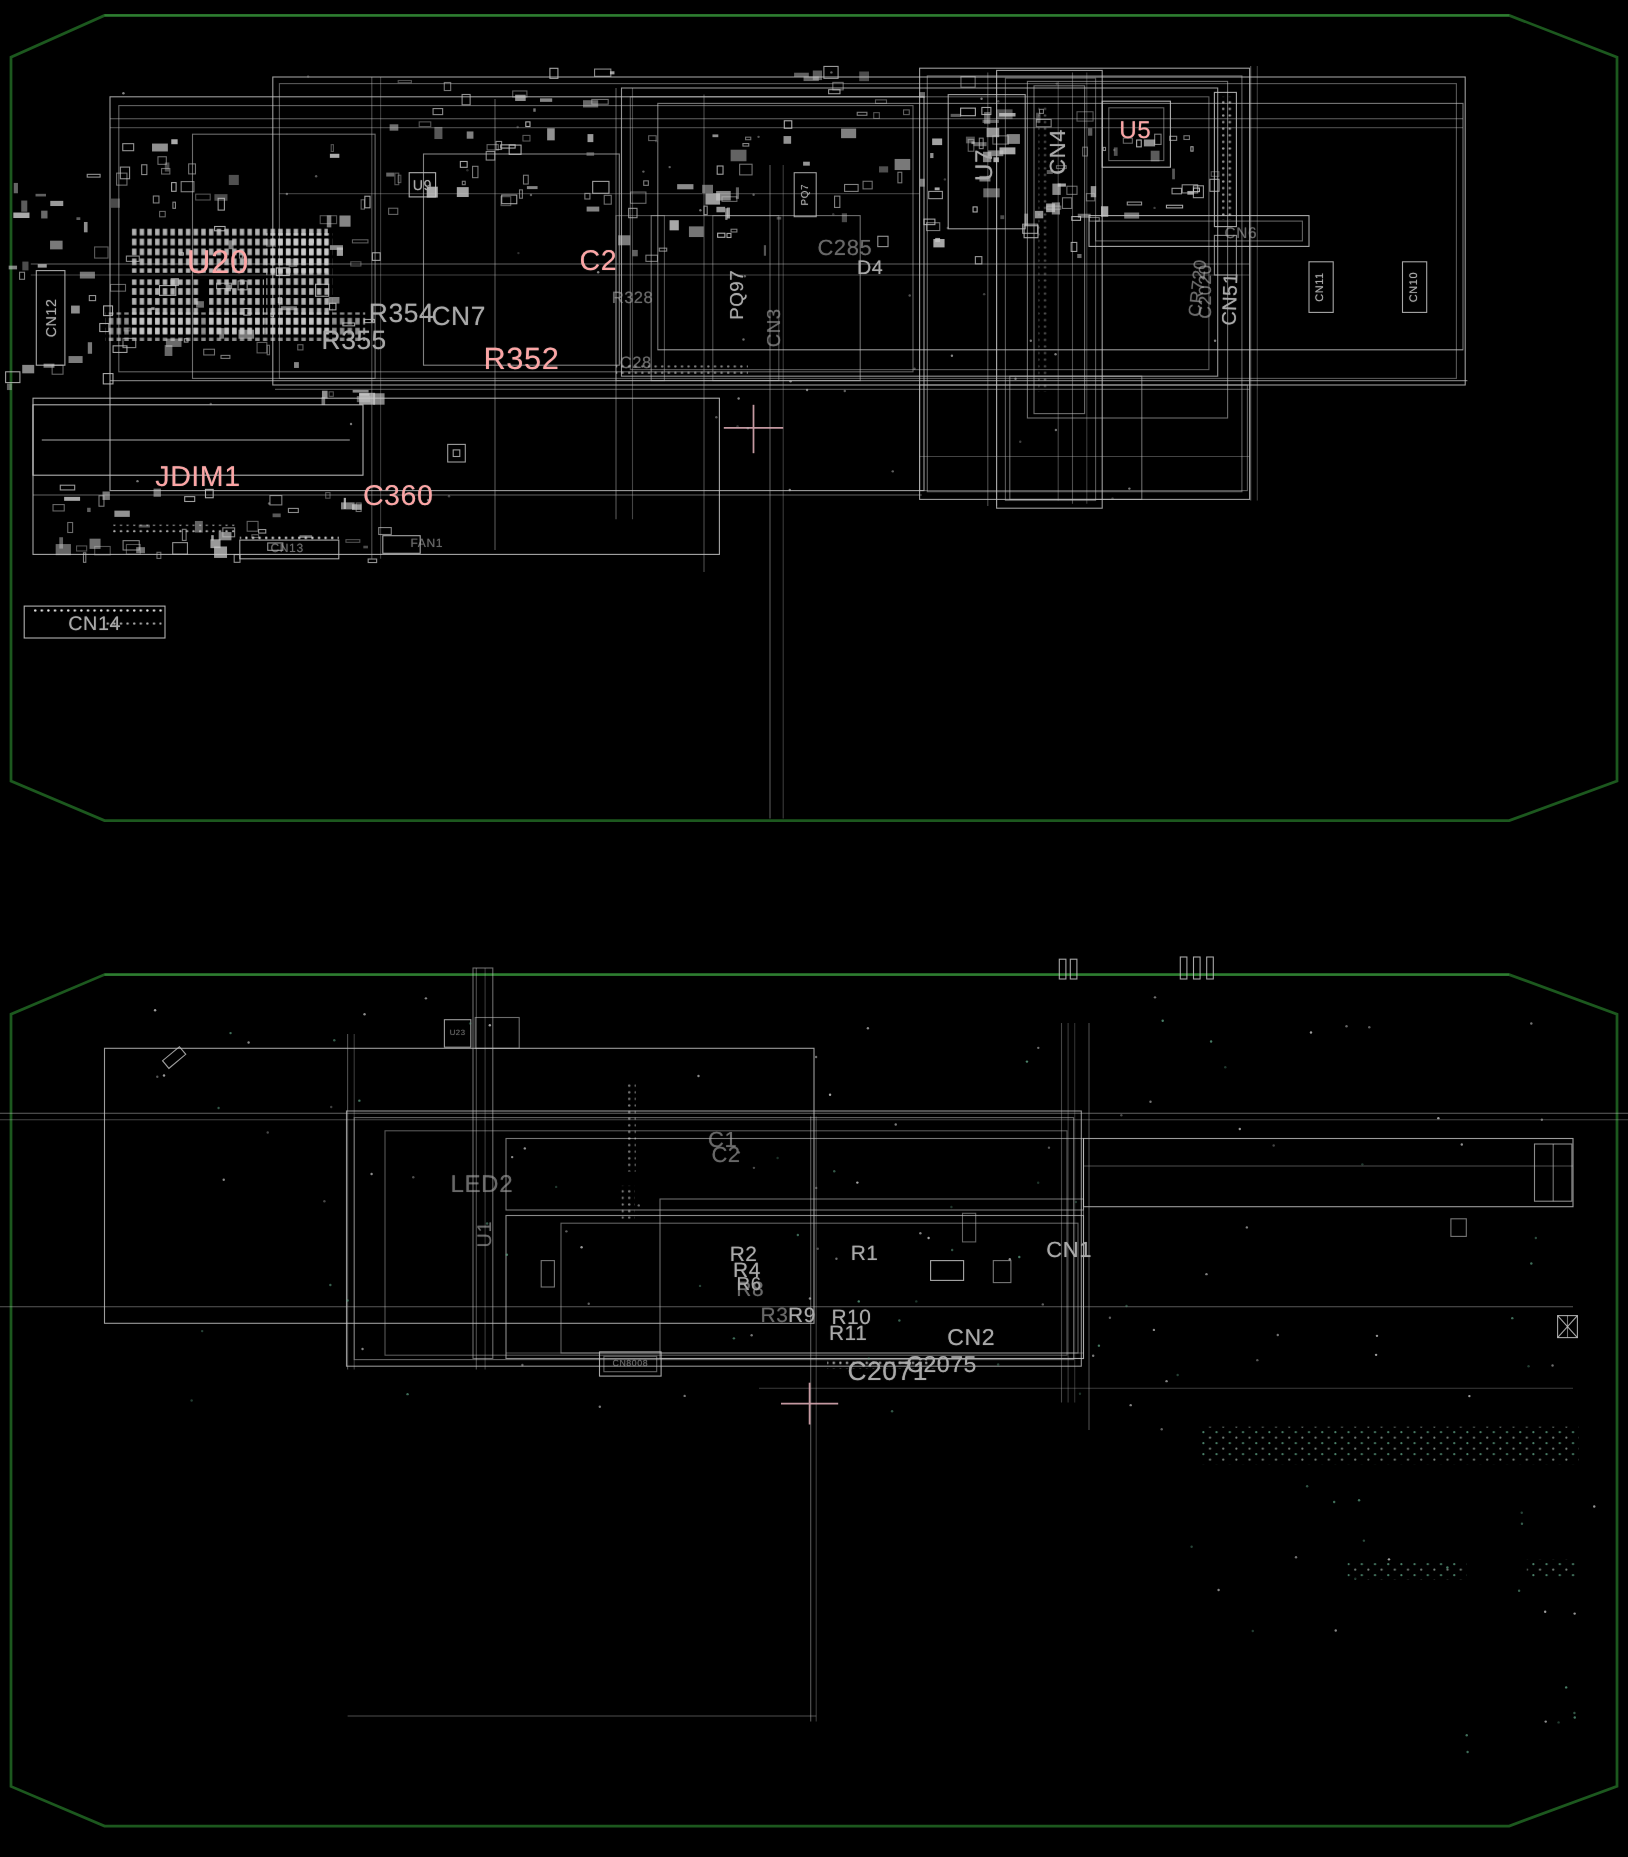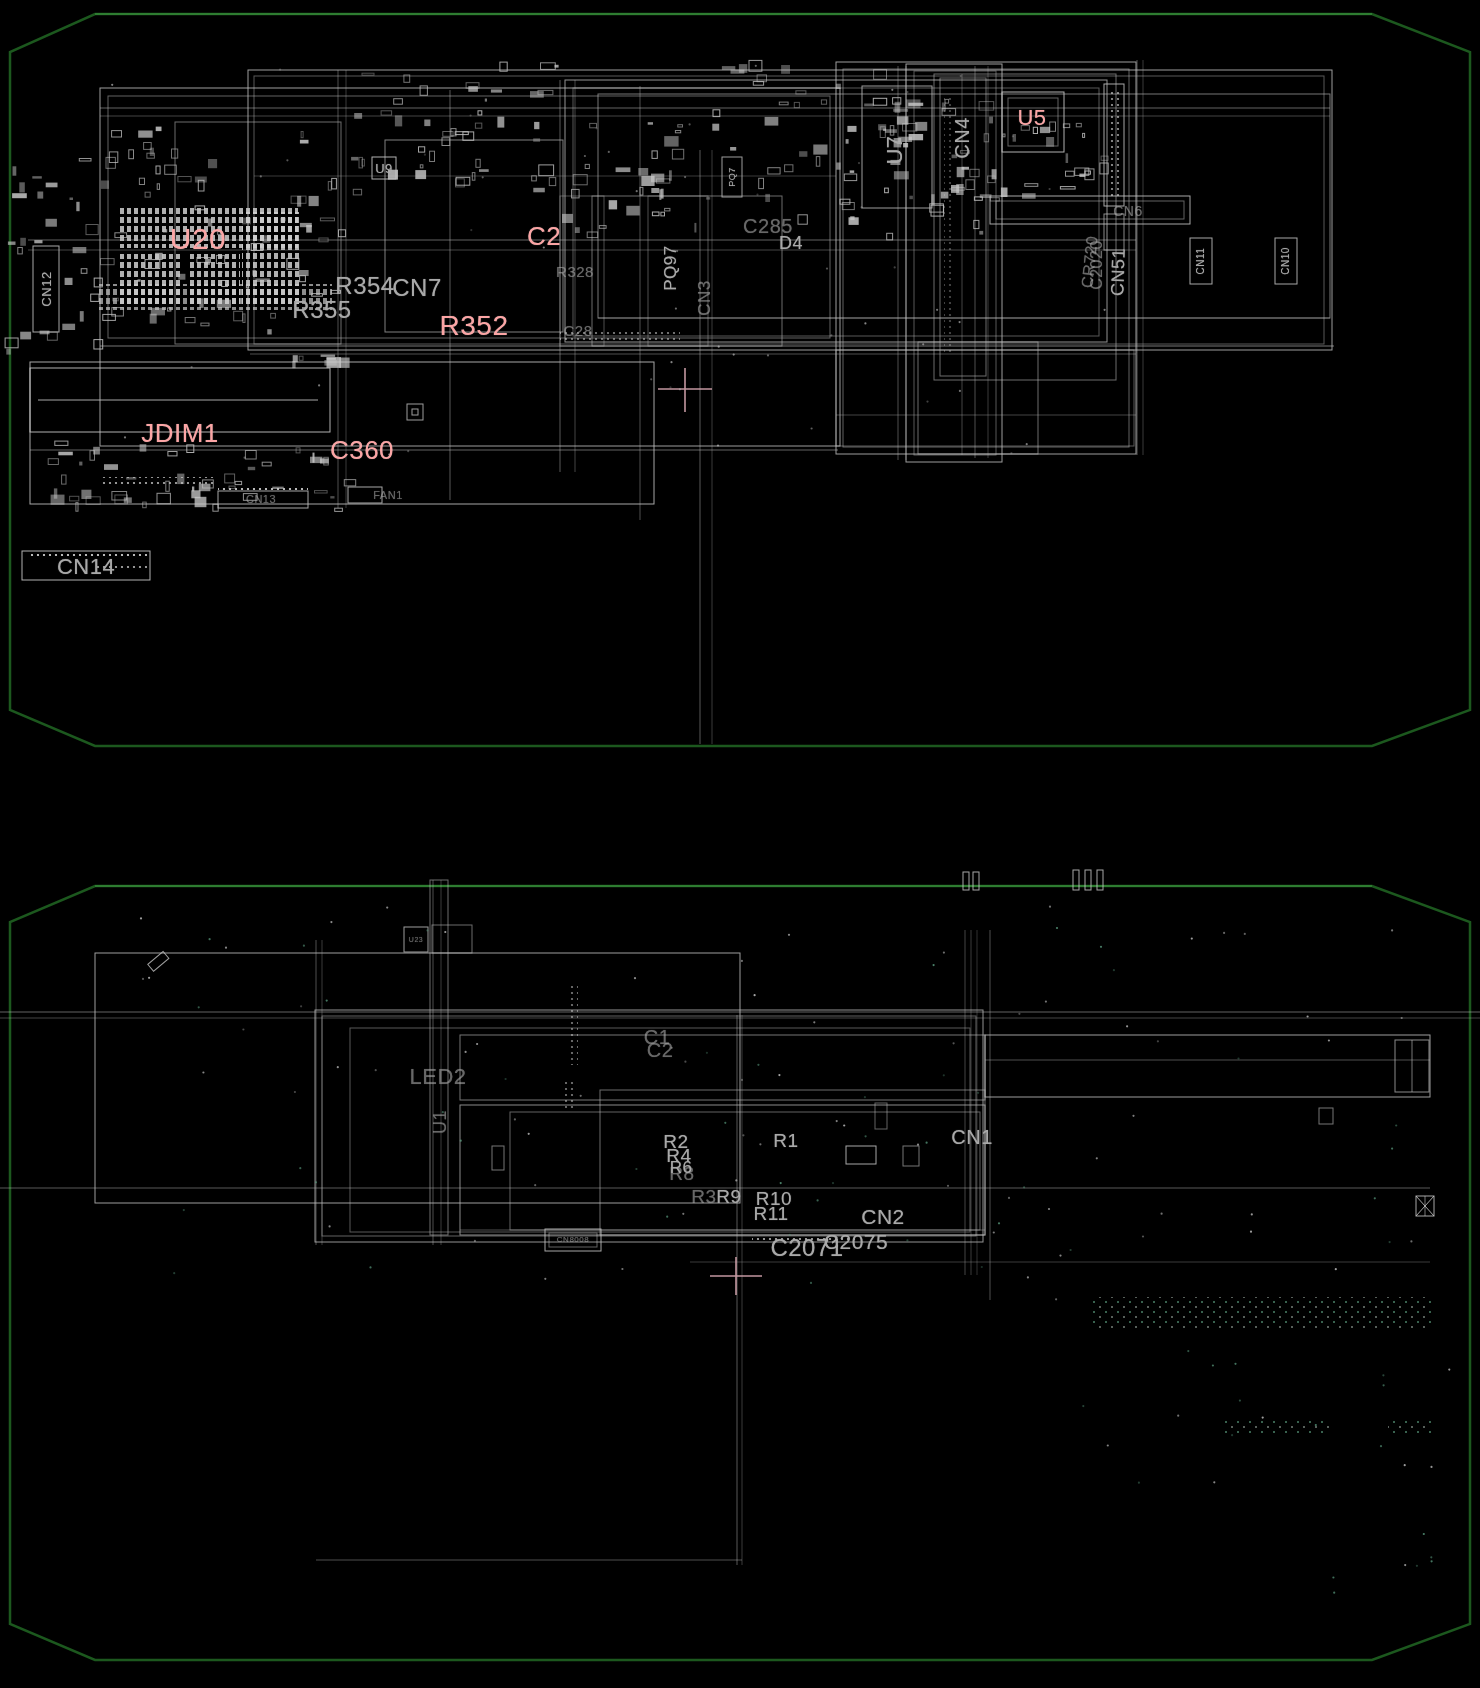--- a/index.html
+++ b/index.html
@@ -752,21 +752,21 @@
   <div class="lbl dim" style="left:1128px;top:211px;font-size:14px;">CN6</div>
   <div class="lbl dim" style="left:1090px;top:262px;font-size:16px;transform:translate(-50%,-50%) rotate(-84deg);">CR720</div>
   <div class="lbl dim" style="left:1097px;top:265px;font-size:16px;transform:translate(-50%,-50%) rotate(-90deg);">C2020</div>
   <div class="lbl" style="left:1118px;top:272px;font-size:18px;transform:translate(-50%,-50%) rotate(-88deg);">CN51</div>
   <div class="lbl v" style="left:1201px;top:261px;font-size:10px;">CN11</div>
   <div class="lbl v" style="left:1286px;top:261px;font-size:10px;">CN10</div>
   <div class="lbl bright" style="left:180px;top:433px;font-size:26px;">JDIM1</div>
   <div class="lbl bright" style="left:362px;top:450px;font-size:26px;">C360</div>
   <div class="lbl dim" style="left:261px;top:499px;font-size:11px;">CN13</div>
   <div class="lbl dim" style="left:364px;top:495px;font-size:11px;margin-left:24px;">FAN1</div>
-  <div class="lbl" style="left:86px;top:567px;font-size:22px;">CN14</div>
+  <div class="lbl" style="left:86px;top:567px;font-size:18px;">CN14</div>
 </div>
 
 <div style="position:absolute;left:0;top:880px;width:1232px;height:808px;">
   <div class="lbl dim" style="left:657px;top:157px;font-size:20px;">C1</div>
   <div class="lbl dim" style="left:660px;top:170px;font-size:20px;">C2</div>
   <div class="lbl dim" style="left:438px;top:197px;font-size:22px;">LED2</div>
   <div class="lbl v dim" style="left:440px;top:242px;font-size:18px;">U1</div>
   <div class="lbl dim" style="left:416px;top:59px;font-size:7px;">U23</div>
   <div class="lbl" style="left:676px;top:261px;font-size:19px;">R2</div>
   <div class="lbl" style="left:679px;top:275px;font-size:19px;text-align:right;">R4</div>

